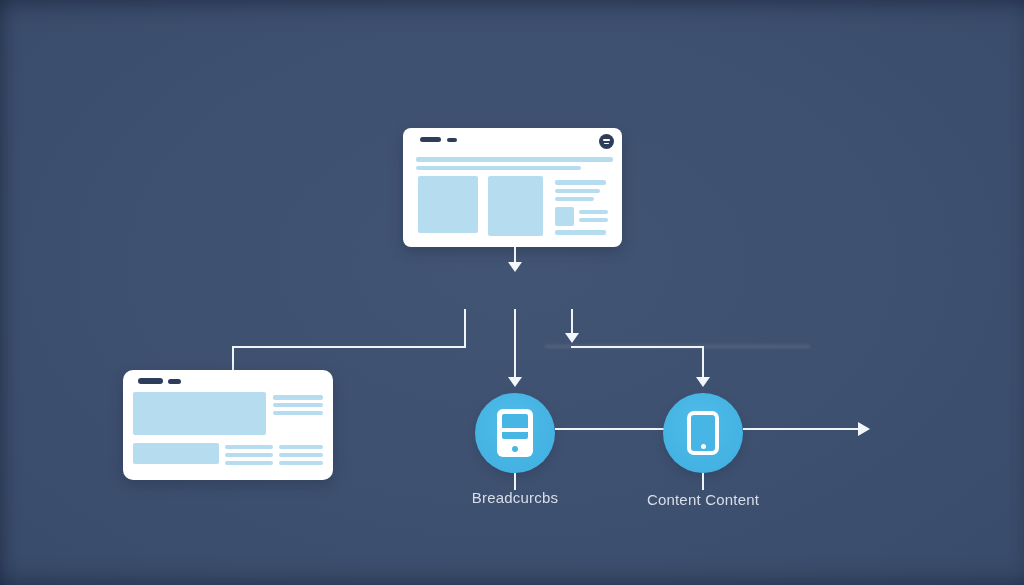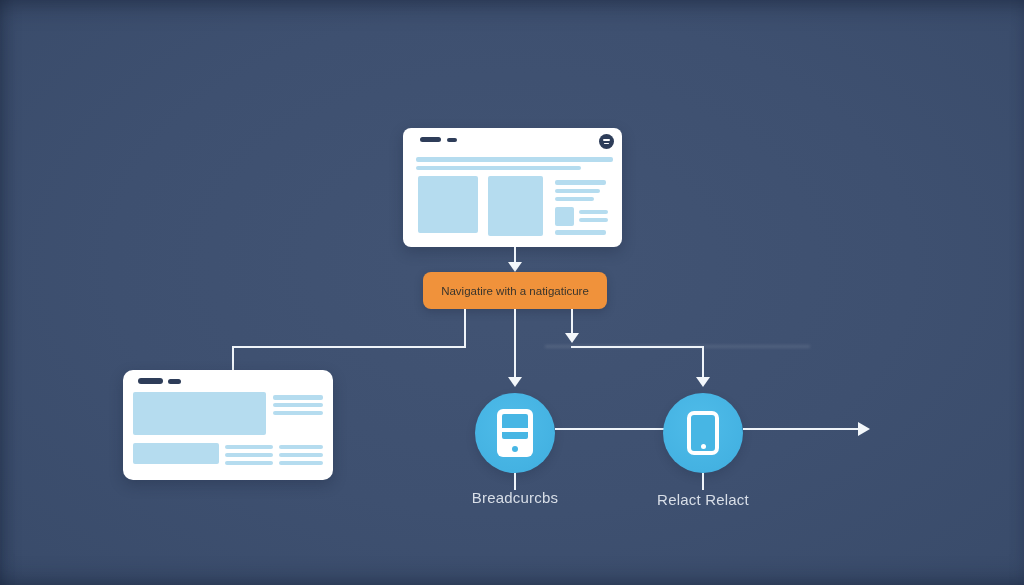--- a/index.html
+++ b/index.html
@@ -75,23 +75,20 @@
     <div class="wf" style="left:152px;top:69px;width:39px;height:4px;"></div>
     <div class="wf" style="left:152px;top:79px;width:19px;height:19px;"></div>
     <div class="wf" style="left:176px;top:82px;width:29px;height:4px;"></div>
     <div class="wf" style="left:176px;top:90px;width:29px;height:4px;"></div>
     <div class="wf" style="left:152px;top:102px;width:51px;height:5px;"></div>
   </div>
 
   <div class="line" style="left:514px;top:247px;width:2px;height:18px;"></div>
   <div class="arrow-down" style="left:508px;top:262px;"></div>
 
-  <div class="flow-label">
-    <span>Navigatire with a natigaticure</span>
-  </div>
 
   <div class="line" style="left:464px;top:309px;width:2px;height:39px;"></div>
   <div class="line" style="left:232px;top:346px;width:234px;height:2px;"></div>
   <div class="line" style="left:232px;top:346px;width:2px;height:25px;"></div>
 
   <div class="line" style="left:514px;top:309px;width:2px;height:70px;"></div>
   <div class="arrow-down" style="left:508px;top:377px;"></div>
 
   <div class="line" style="left:571px;top:309px;width:2px;height:25px;"></div>
   <div class="arrow-down" style="left:565px;top:333px;"></div>
@@ -127,18 +124,18 @@
   <div class="node-label" style="left:455px;top:489px;width:120px;">Breadcurcbs</div>
 
   <div class="line" style="left:555px;top:428px;width:110px;height:2px;"></div>
 
   <div class="node-circle" style="left:663px;top:393px;">
     <div class="dev2">
         <div class="dot"></div>
       </div>
   </div>
   <div class="line" style="left:702px;top:473px;width:2px;height:17px;"></div>
-  <div class="node-label" style="left:628px;top:491px;width:150px;">Relact Relact</div>
+  <div class="node-label" style="left:628px;top:491px;width:150px;">Content Content</div>
 
   <div class="line" style="left:743px;top:428px;width:116px;height:2px;"></div>
   <div class="arrow-right" style="left:858px;top:422px;"></div>
 
 </div>
 
 </body></html>

